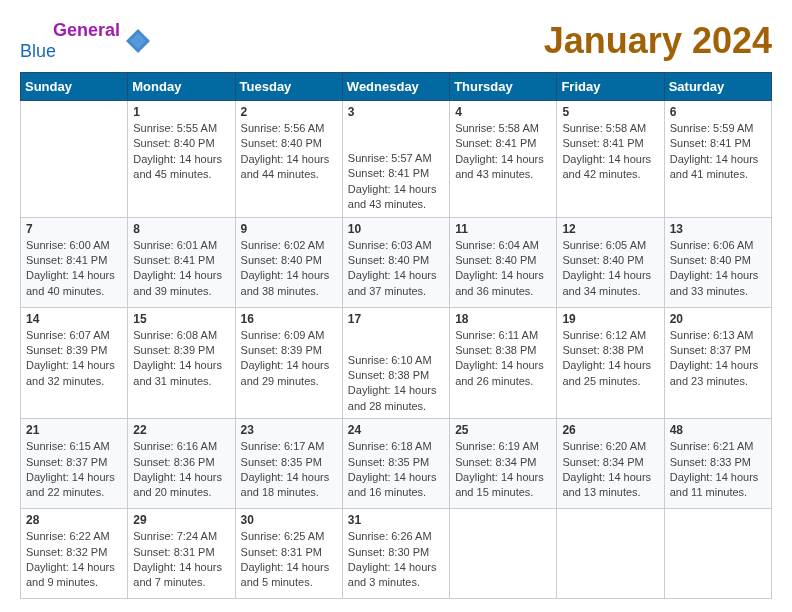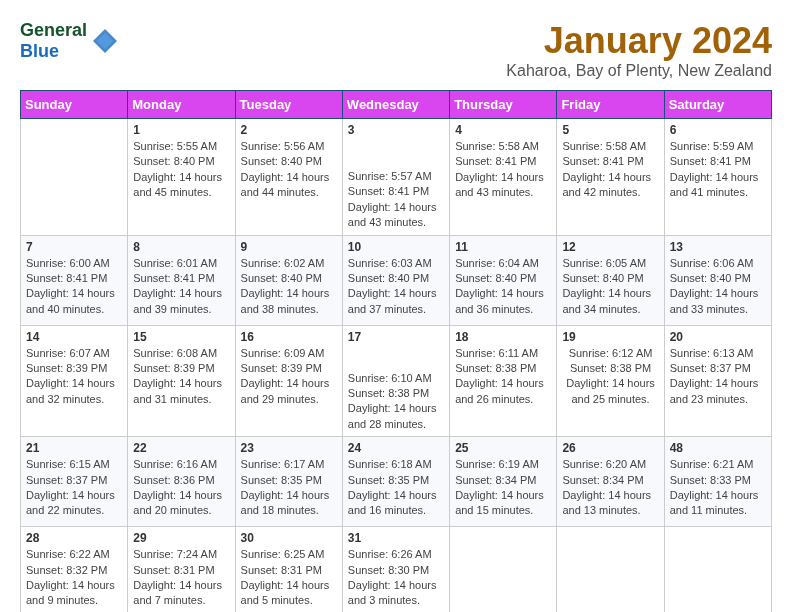--- a/index.html
+++ b/index.html
@@ -16,25 +16,26 @@
       align-items: flex-start;
       margin-bottom: 10px;
     }
     .logo {
       display: flex;
       align-items: center;
     }
     .logo-text-general {
       font-size: 18px;
       font-weight: bold;
-      color: #14532d;
+      color: #a21caf;
+      margin-left: 33px;
     }
     .logo-text-blue {
       font-size: 18px;
-      font-weight: bold;
+      font-weight: normal;
       color: #1a6bbf;
     }
     .logo-icon {
       width: 28px;
       height: 28px;
       margin-left: 4px;
     }
     .title-area {
       text-align: right;
     }
@@ -46,21 +47,21 @@
     .calendar-subtitle {
       font-size: 16px;
       color: #555;
     }
     table {
       width: 100%;
       border-collapse: collapse;
       table-layout: fixed;
     }
     th {
-      background-color: #d946ef;
+      background-color: #0369a1;
       color: #fff;
       padding: 6px 4px;
       font-size: 13px;
       text-align: left;
       border: 1px solid #1e4d7a;
     }
     td {
       vertical-align: top;
       border: 1px solid #ccc;
       padding: 4px 5px;
@@ -97,21 +98,20 @@
       <span class="logo-text-general">General</span><br>
       <span class="logo-text-blue">Blue</span>
     </div>
     <svg class="logo-icon" viewBox="0 0 28 28">
       <polygon points="14,2 26,14 14,26 2,14" fill="#1a6bbf" opacity="0.8"></polygon>
       <polygon points="14,6 22,14 14,22 6,14" fill="#5599dd"></polygon>
     </svg>
   </div>
   <div class="title-area">
     <div class="calendar-title">January 2024</div>
-    <div class="calendar-subtitle">Kaharoa, Bay of Plenty, New Zealand</div>
   </div>
 </div>
 
 <table>
   <thead>
     <tr>
     <th>Sunday</th>
         <th>Monday</th>
         <th>Tuesday</th>
         <th>Wednesday</th>
@@ -248,21 +248,21 @@
         </td>
         <td>
           <div class="day-number">18</div>
           <div class="day-info" style="white-space: pre-line;">Sunrise: 6:11 AM
 Sunset: 8:38 PM
 Daylight: 14 hours
 and 26 minutes.</div>
         </td>
         <td>
           <div class="day-number">19</div>
-          <div class="day-info" style="white-space: pre-line; text-align: center;">Sunrise: 6:12 AM
+          <div class="day-info" style="white-space: pre-line;">Sunrise: 6:12 AM
 Sunset: 8:38 PM
 Daylight: 14 hours
 and 25 minutes.</div>
         </td>
         <td>
           <div class="day-number">20</div>
           <div class="day-info" style="white-space: pre-line;">Sunrise: 6:13 AM
 Sunset: 8:37 PM
 Daylight: 14 hours
 and 23 minutes.</div>

